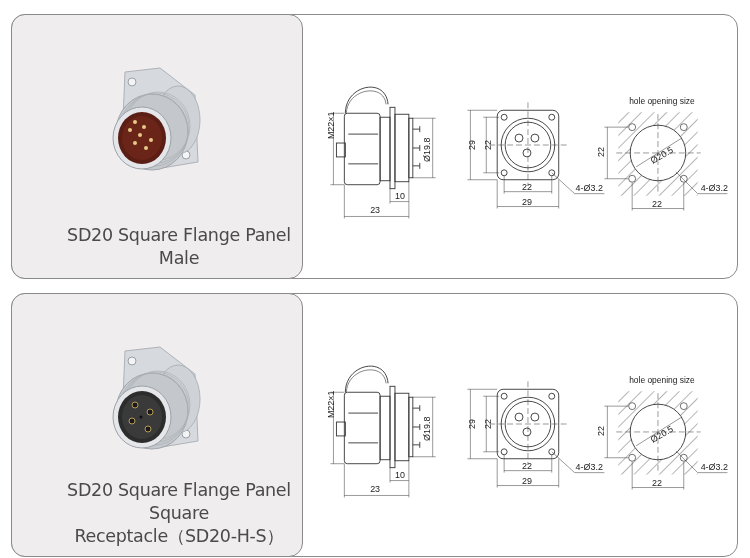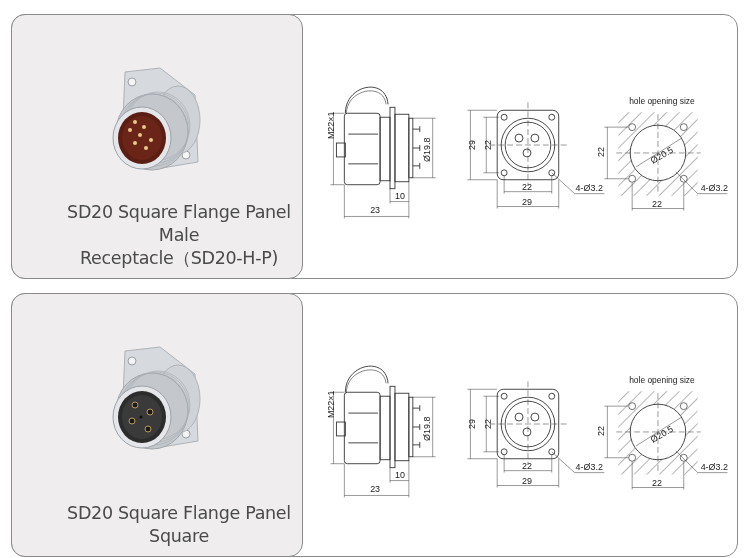--- a/index.html
+++ b/index.html
@@ -42,21 +42,20 @@
           <circle cx="40" cy="80" r="2"></circle>
         <circle cx="54" cy="77" r="2"></circle>
           <circle cx="50" cy="85" r="2"></circle>
         <circle cx="61" cy="90" r="2"></circle>
           <circle cx="45" cy="93" r="2"></circle>
         <circle cx="56" cy="98" r="2"></circle>
       </g>
     </svg>
     <div class="caption">
       <div>SD20 Square Flange Panel Male</div>
-      <div>Receptacle（SD20-H-P)</div>
     </div>
   </div>
 
   <svg class="drawing" viewBox="0 0 430 265">
 
     <g stroke="#333" stroke-width="0.9" fill="none">
       <path d="M37 99 C37 70, 78 62, 80 90"></path>
       <path d="M38 99 C39 74, 76 68, 78 90" stroke-width="0.6"></path>
       <rect x="36" y="99" width="36" height="72" rx="3"></rect>
       <line x1="40" y1="120" x2="70" y2="120"></line>
@@ -187,20 +186,21 @@
       <g fill="#1a1a1a" stroke="#b89a5a" stroke-width="1">
         <circle cx="45" cy="76" r="3"></circle>
           <circle cx="60" cy="83" r="3"></circle>
         <circle cx="42" cy="92" r="3"></circle>
           <circle cx="58" cy="100" r="3"></circle>
       </g>
       <circle cx="51" cy="88" r="1.5" fill="#111"></circle>
     </svg>
     <div class="caption">
       <div>SD20 Square Flange Panel Square</div>
+      <div>Receptacle（SD20-H-S）</div>
     </div>
   </div>
 
   <svg class="drawing" viewBox="0 0 430 264">
     <g stroke="#333" stroke-width="0.9" fill="none">
       <path d="M37 99 C37 70, 78 62, 80 90"></path>
       <path d="M38 99 C39 74, 76 68, 78 90" stroke-width="0.6"></path>
       <rect x="36" y="99" width="36" height="72" rx="3"></rect>
       <line x1="40" y1="120" x2="70" y2="120"></line>
       <line x1="40" y1="150" x2="70" y2="150"></line>

